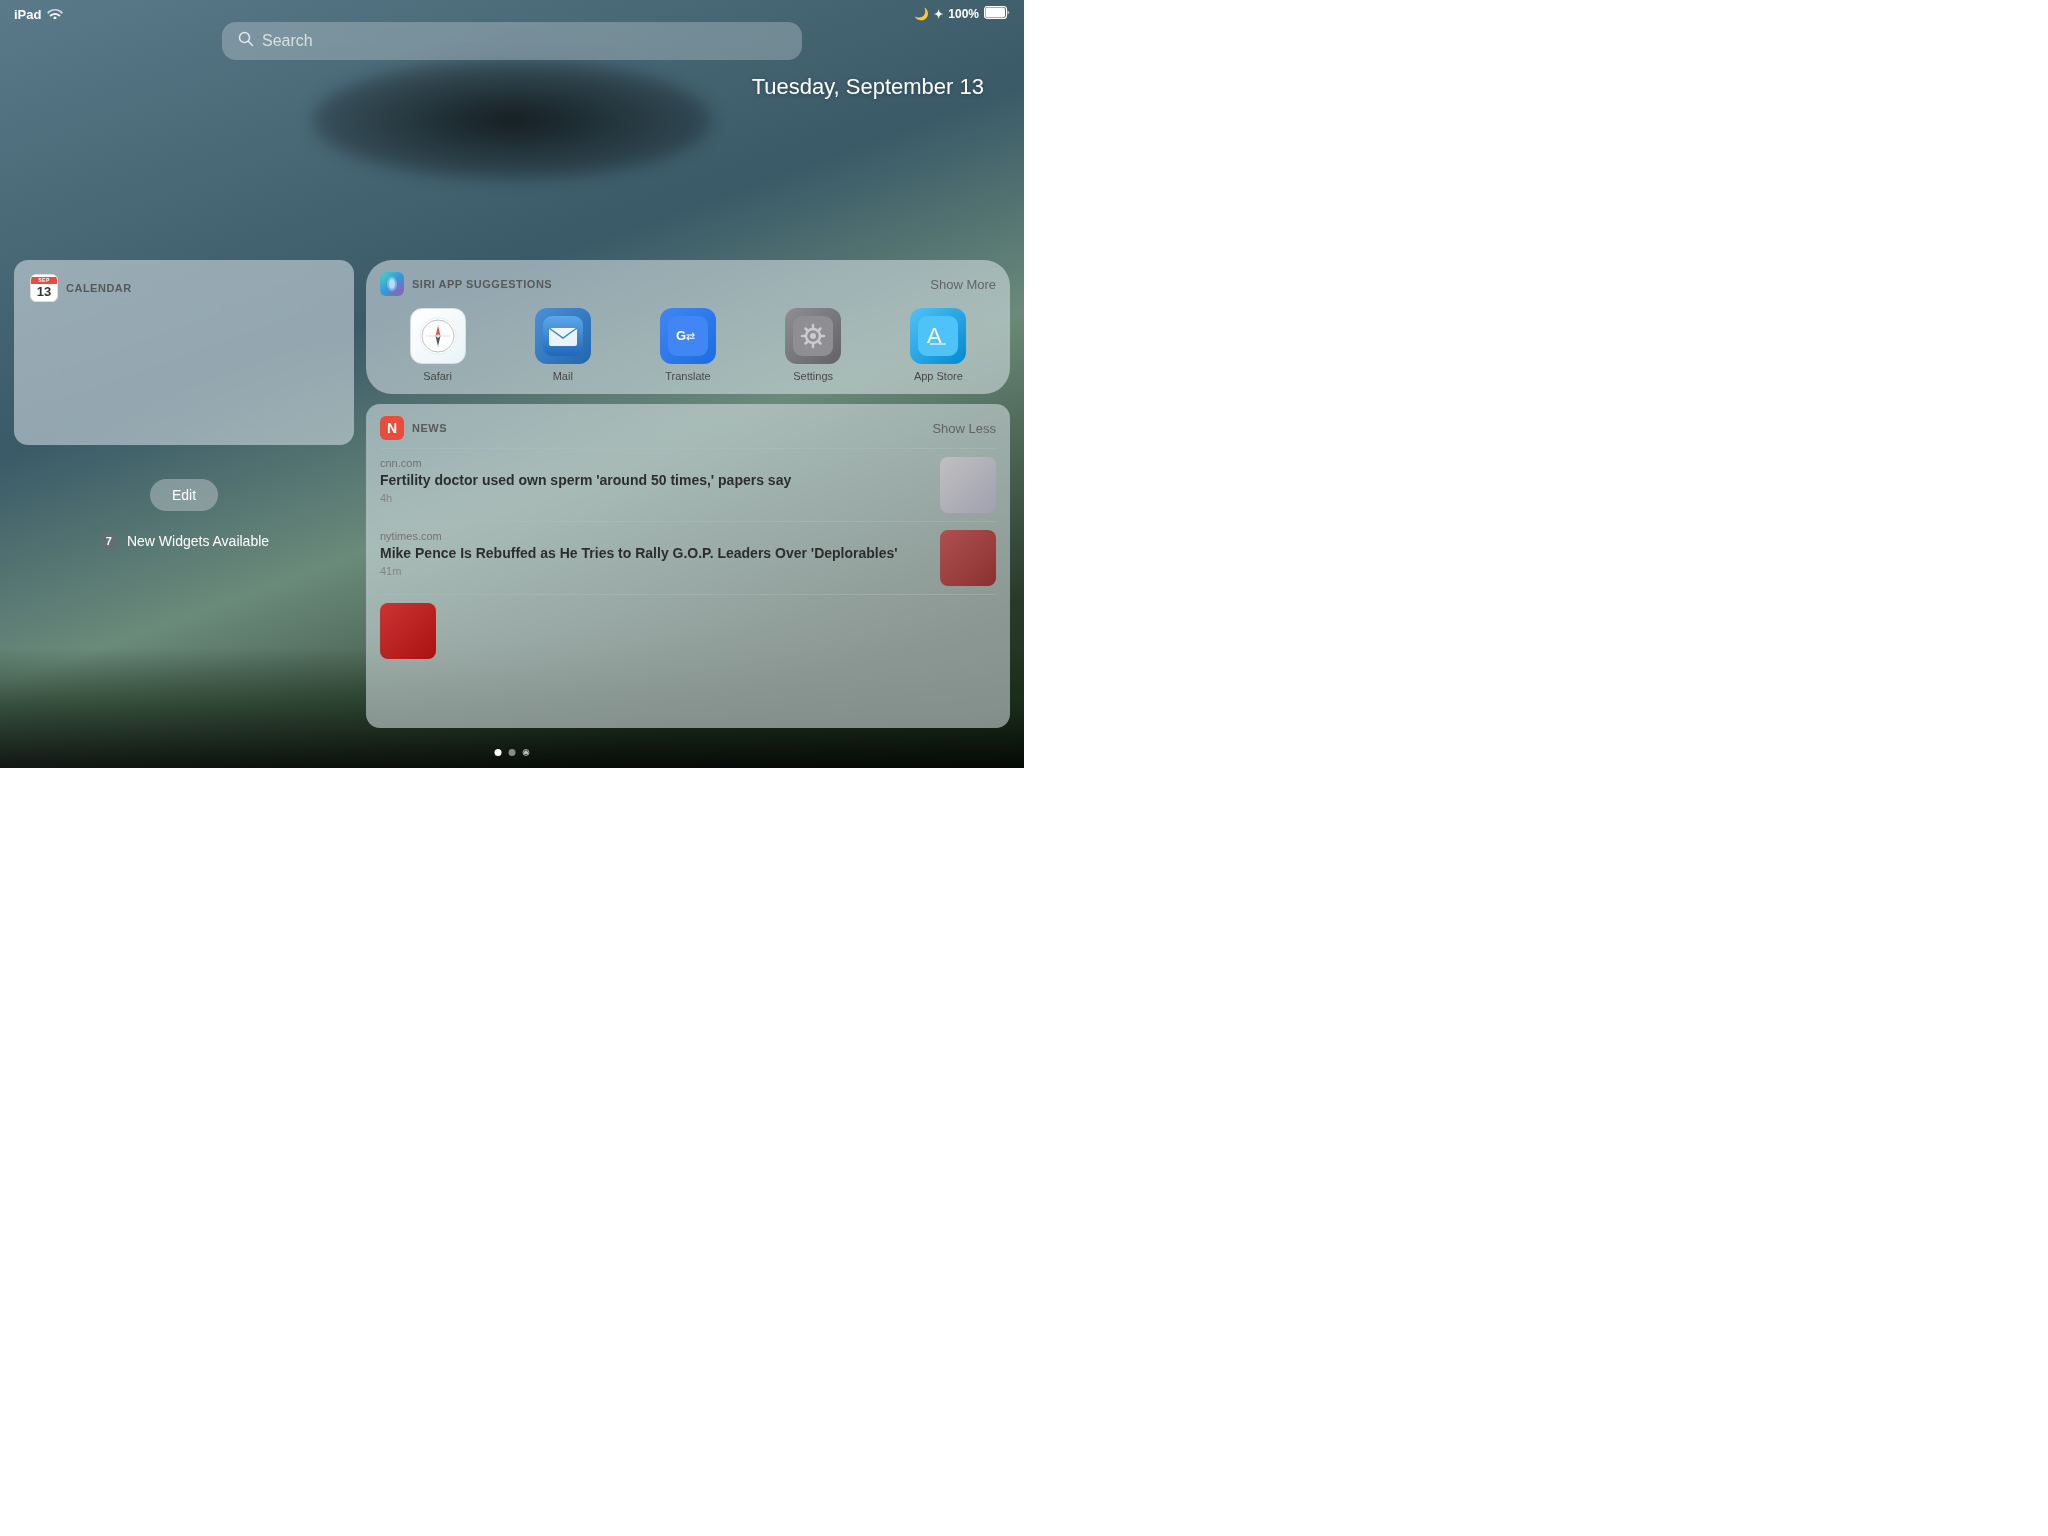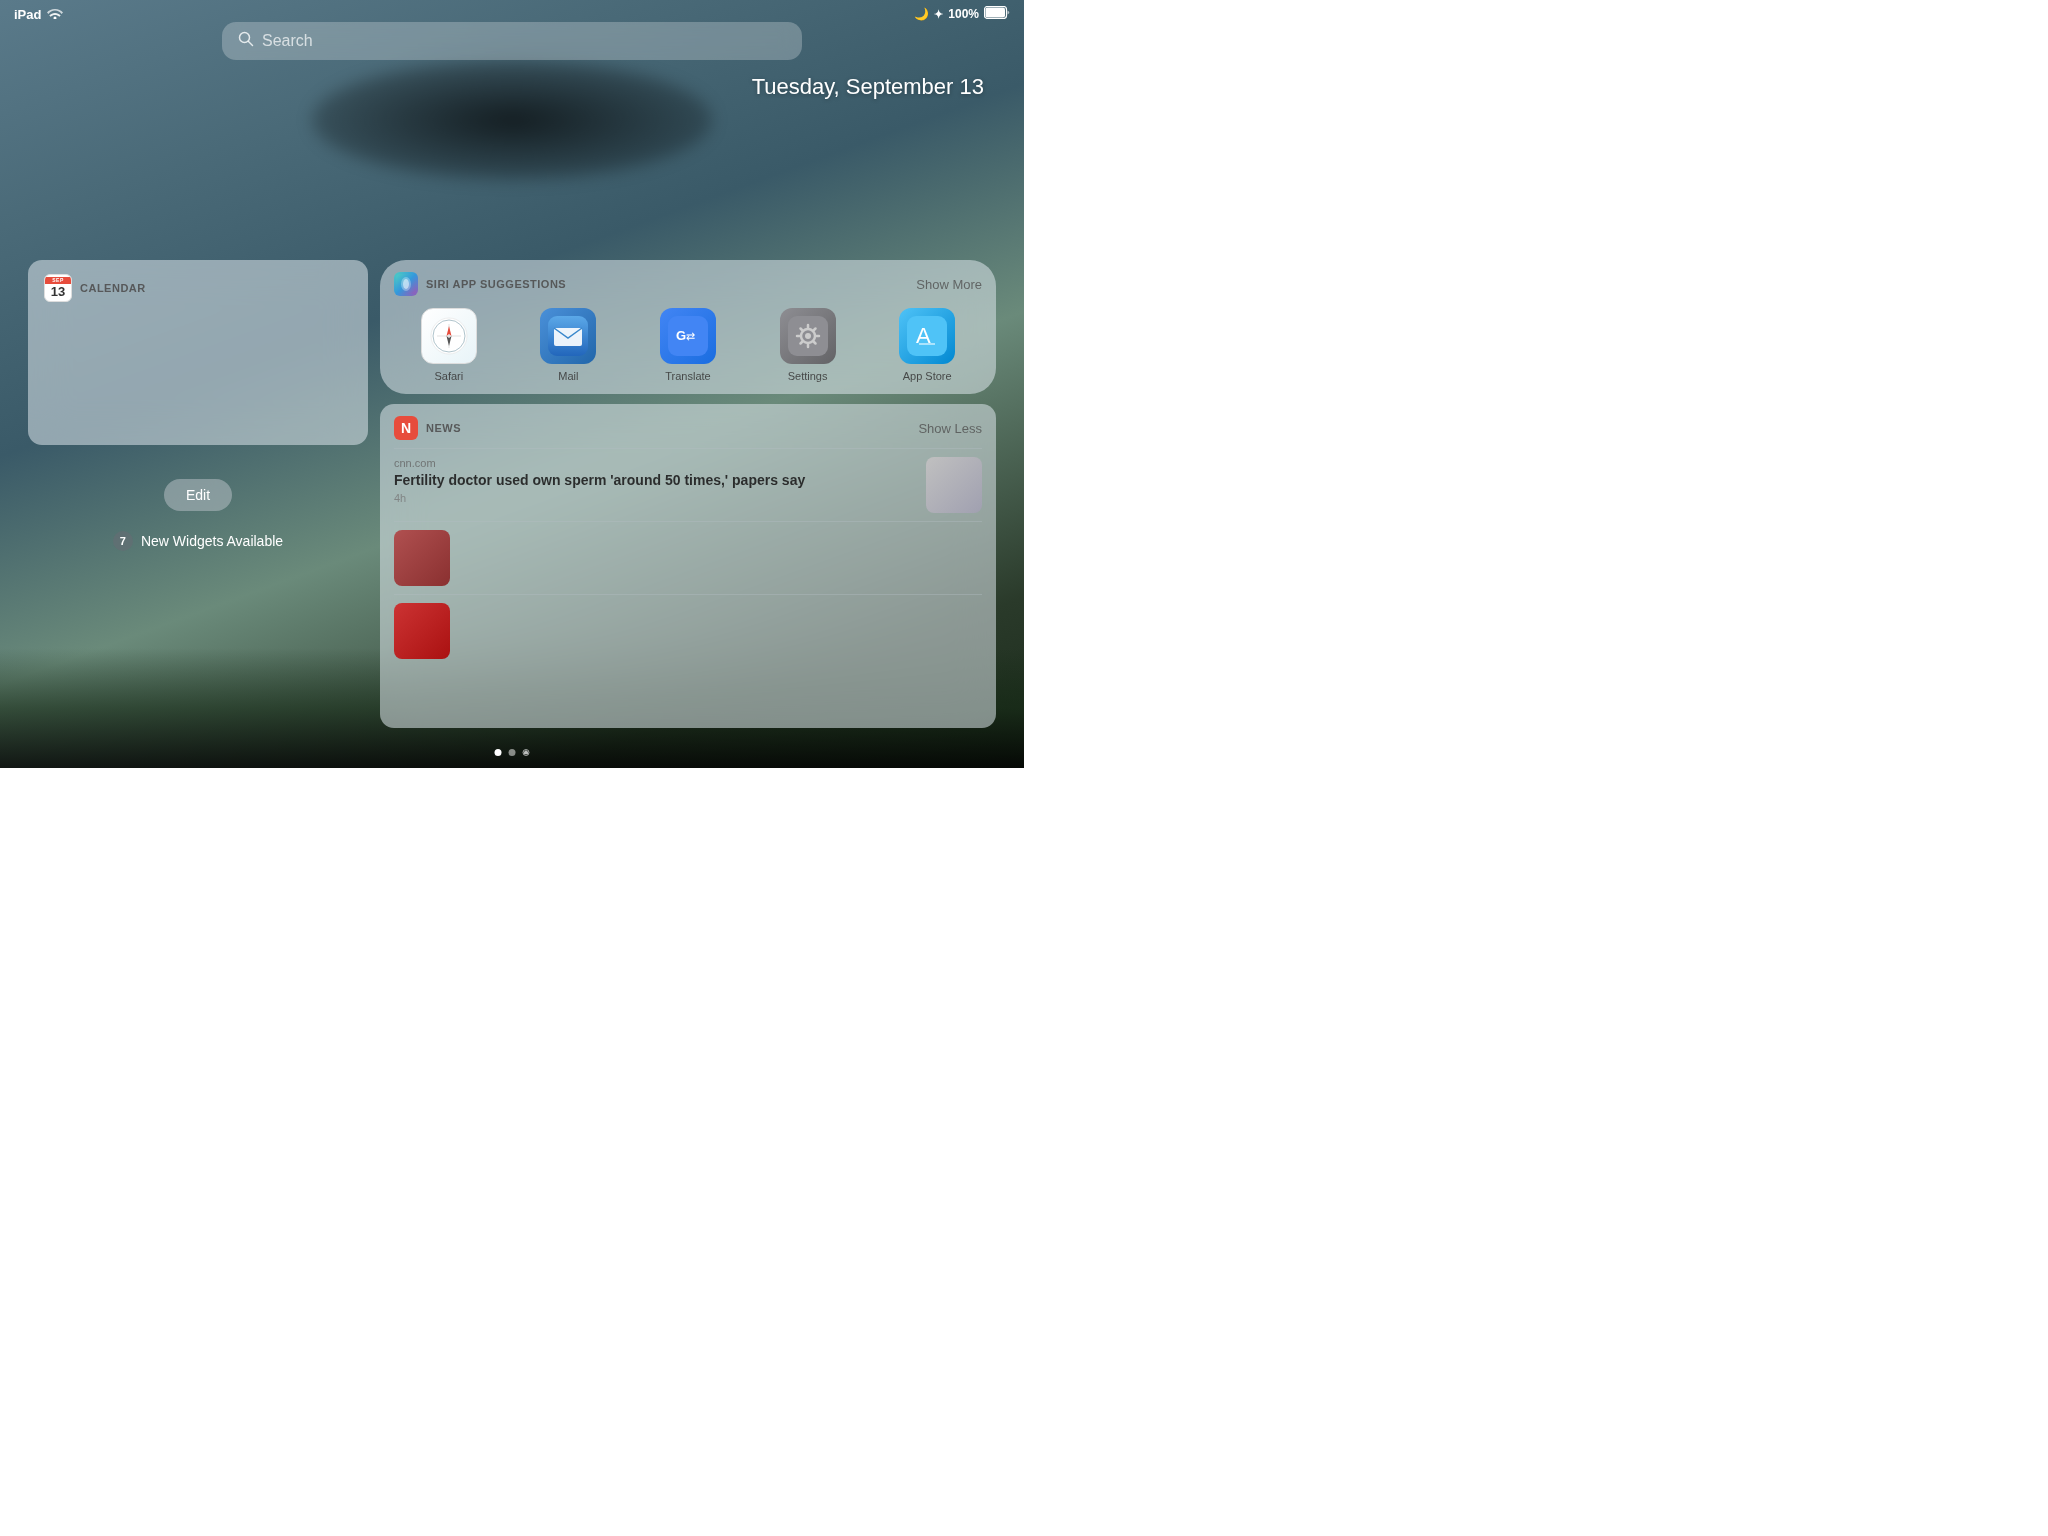--- a/index.html
+++ b/index.html
@@ -137,21 +137,21 @@
     
     #widgets-area {
       position: absolute;
       top: 260px;
       left: 0;
       right: 0;
       bottom: 40px;
       z-index: 10;
       display: flex;
       gap: 12px;
-      padding: 0 28px;
+      padding: 0 14px;
     }
 
     
     #left-column {
       width: 340px;
       flex-shrink: 0;
       display: flex;
       flex-direction: column;
       gap: 14px;
     }
@@ -689,20 +689,25 @@
       <div class="news-item">
         <div class="news-content">
           <div class="news-source">cnn.com</div>
           <div class="news-headline">Fertility doctor used own sperm 'around 50 times,' papers say</div>
           <div class="news-time">4h</div>
         </div>
         <div class="news-thumbnail thumb-1"></div>
       </div>
 
       <div class="news-item">
+        <div class="news-content">
+          <div class="news-source">nytimes.com</div>
+          <div class="news-headline">Mike Pence Is Rebuffed as He Tries to Rally G.O.P. Leaders Over 'Deplorables'</div>
+          <div class="news-time">41m</div>
+        </div>
         <div class="news-thumbnail thumb-2"></div>
       </div>
 
       <div class="news-item">
         <div class="news-thumbnail thumb-3"></div>
       </div>
 
     </div>
 
   </div>

